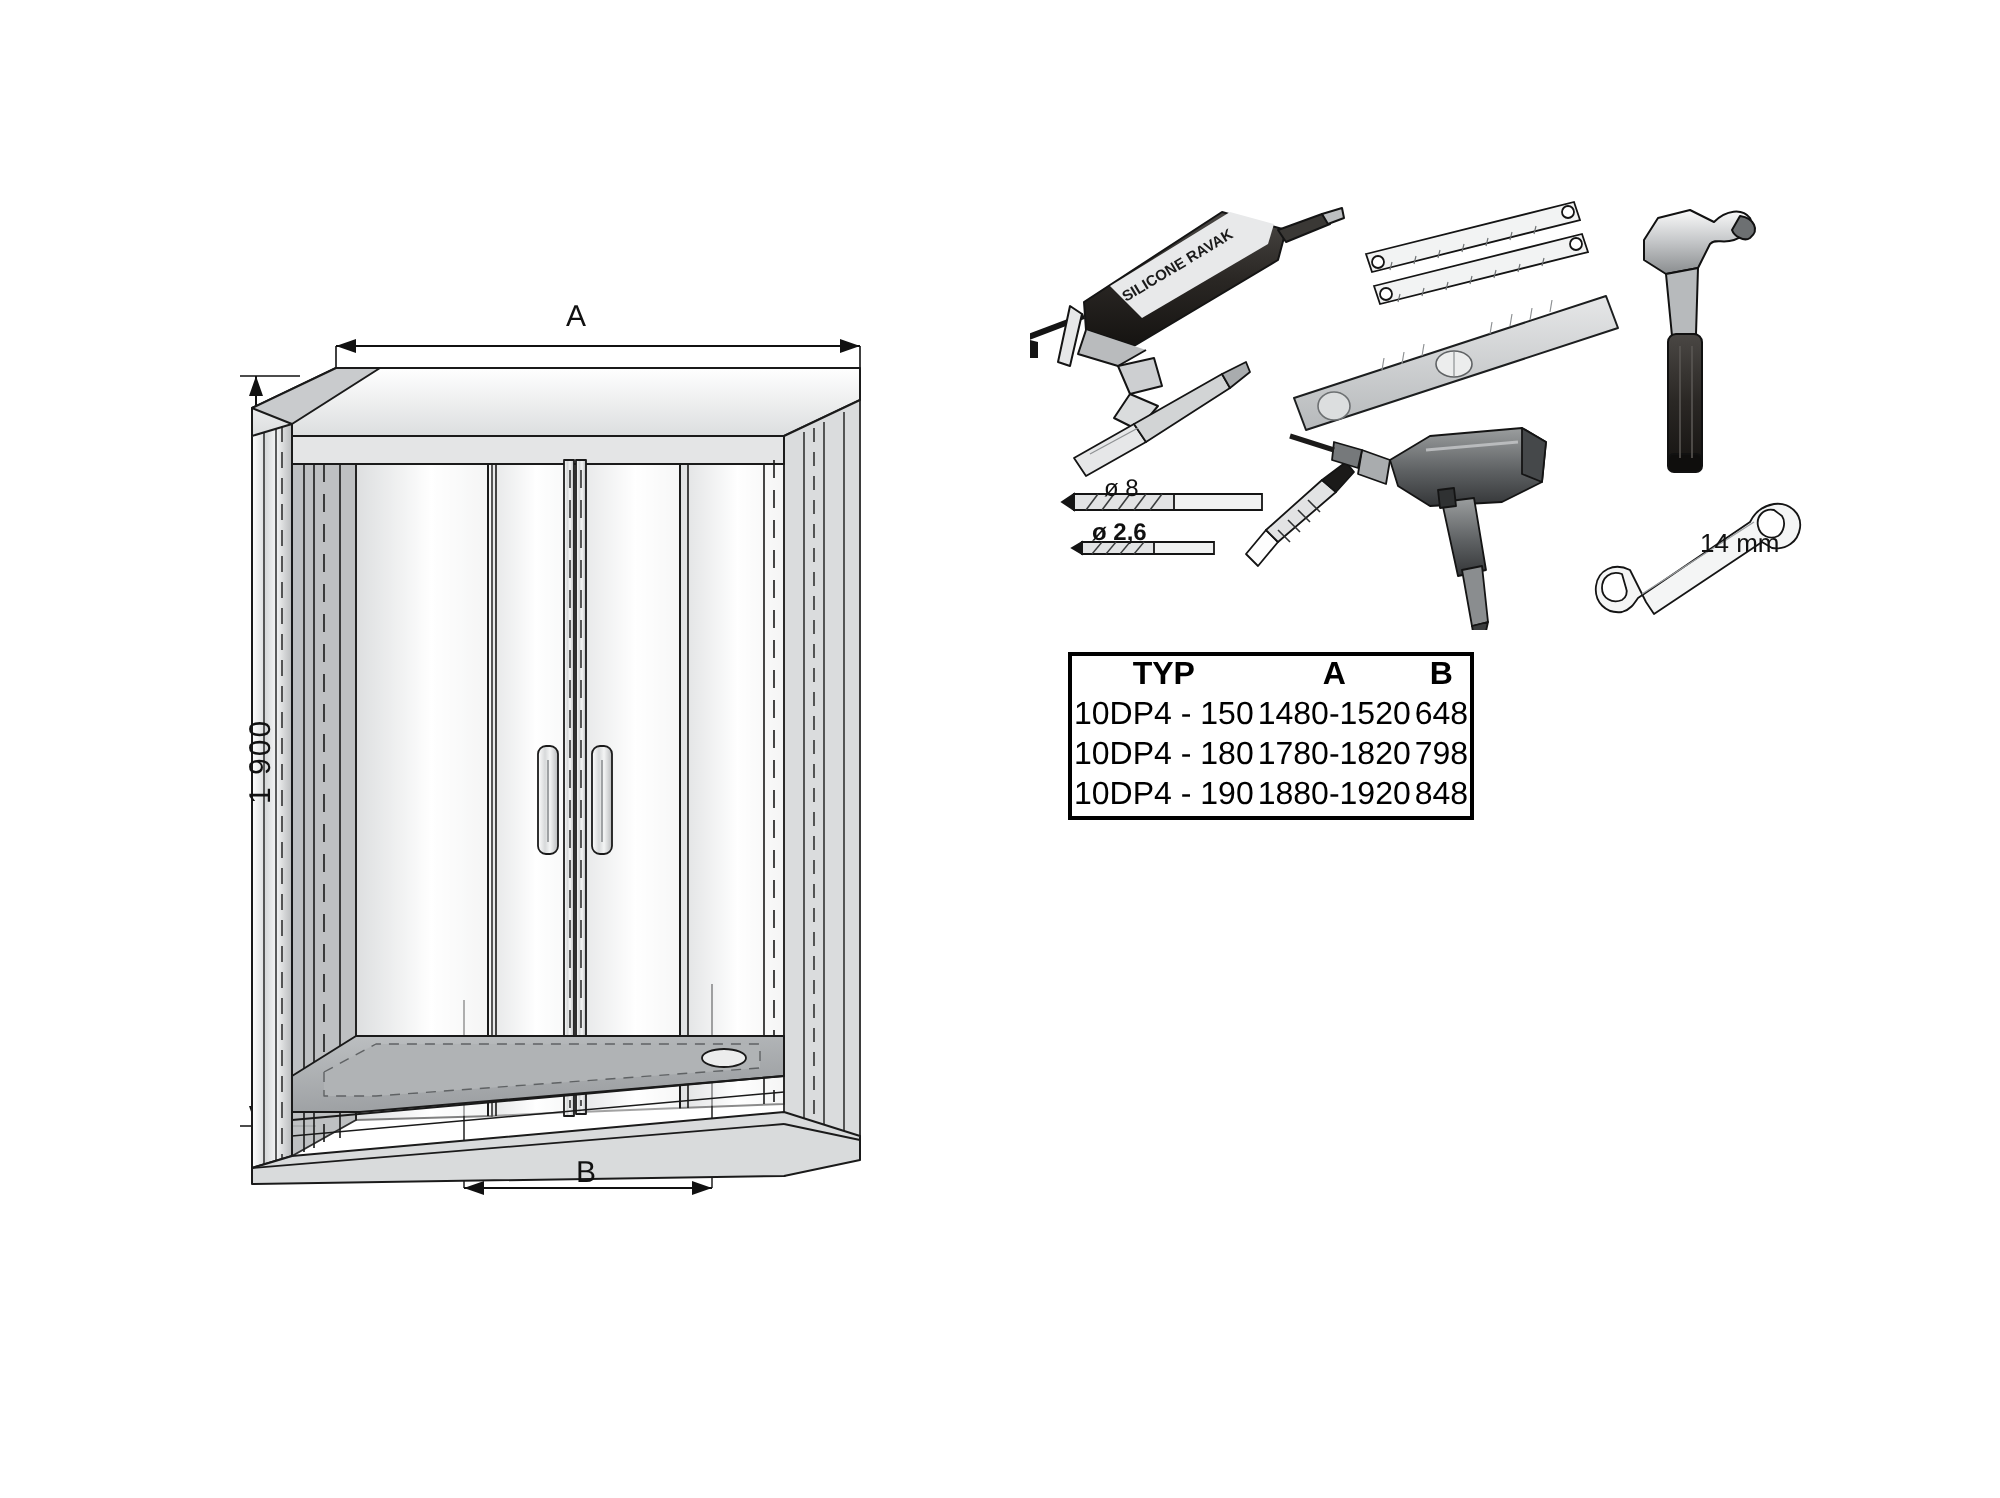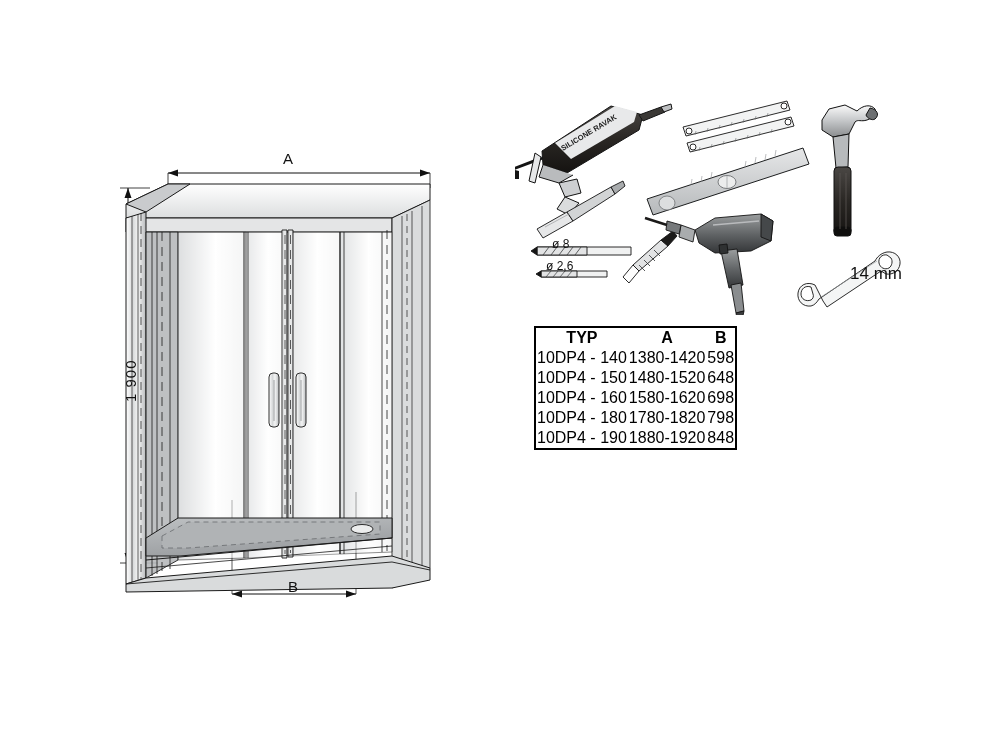--- a/index.html
+++ b/index.html
@@ -45,22 +45,22 @@
     height: 230px;
   }
   .tool-label {
     position: absolute;
     font-family: "Liberation Sans", sans-serif;
     font-size: 13px;
     color: #111;
     white-space: nowrap;
   }
   #label-drill-8   { left: 552px; top: 237px; font-size: 12px; }
-  #label-drill-26  { left: 546px; top: 259px; font-size: 12px; }
-  #label-wrench    { left: 850px; top: 264px; font-size: 17px; }
+  #label-drill-26  { left: 546px; top: 259px; font-size: 12px; font-weight: bold; }
+  #label-wrench    { left: 850px; top: 264px; font-size: 13px; }
   #spec-table-wrap {
     position: absolute;
     left: 534px;
     top: 326px;
     border: 2px solid #000;
   }
   #spec-table-wrap table { border-collapse: collapse; }
 </style>
 </head>
 <body>
@@ -380,33 +380,23 @@
   <table>
     <thead>
       <tr>
         <th class="col-typ">TYP</th>
         <th class="col-a">A</th>
         <th class="col-b">B</th>
       </tr>
     </thead>
     <tbody>
       <tr>
-        <td class="col-typ">10DP4 - 140</td>
-        <td class="col-a">1380-1420</td>
-        <td class="col-b">598</td>
-      </tr>
-      <tr>
         <td class="col-typ">10DP4 - 150</td>
         <td class="col-a">1480-1520</td>
         <td class="col-b">648</td>
-      </tr>
-      <tr>
-        <td class="col-typ">10DP4 - 160</td>
-        <td class="col-a">1580-1620</td>
-        <td class="col-b">698</td>
       </tr>
       <tr>
         <td class="col-typ">10DP4 - 180</td>
         <td class="col-a">1780-1820</td>
         <td class="col-b">798</td>
       </tr>
       <tr>
         <td class="col-typ">10DP4 - 190</td>
         <td class="col-a">1880-1920</td>
         <td class="col-b">848</td>

